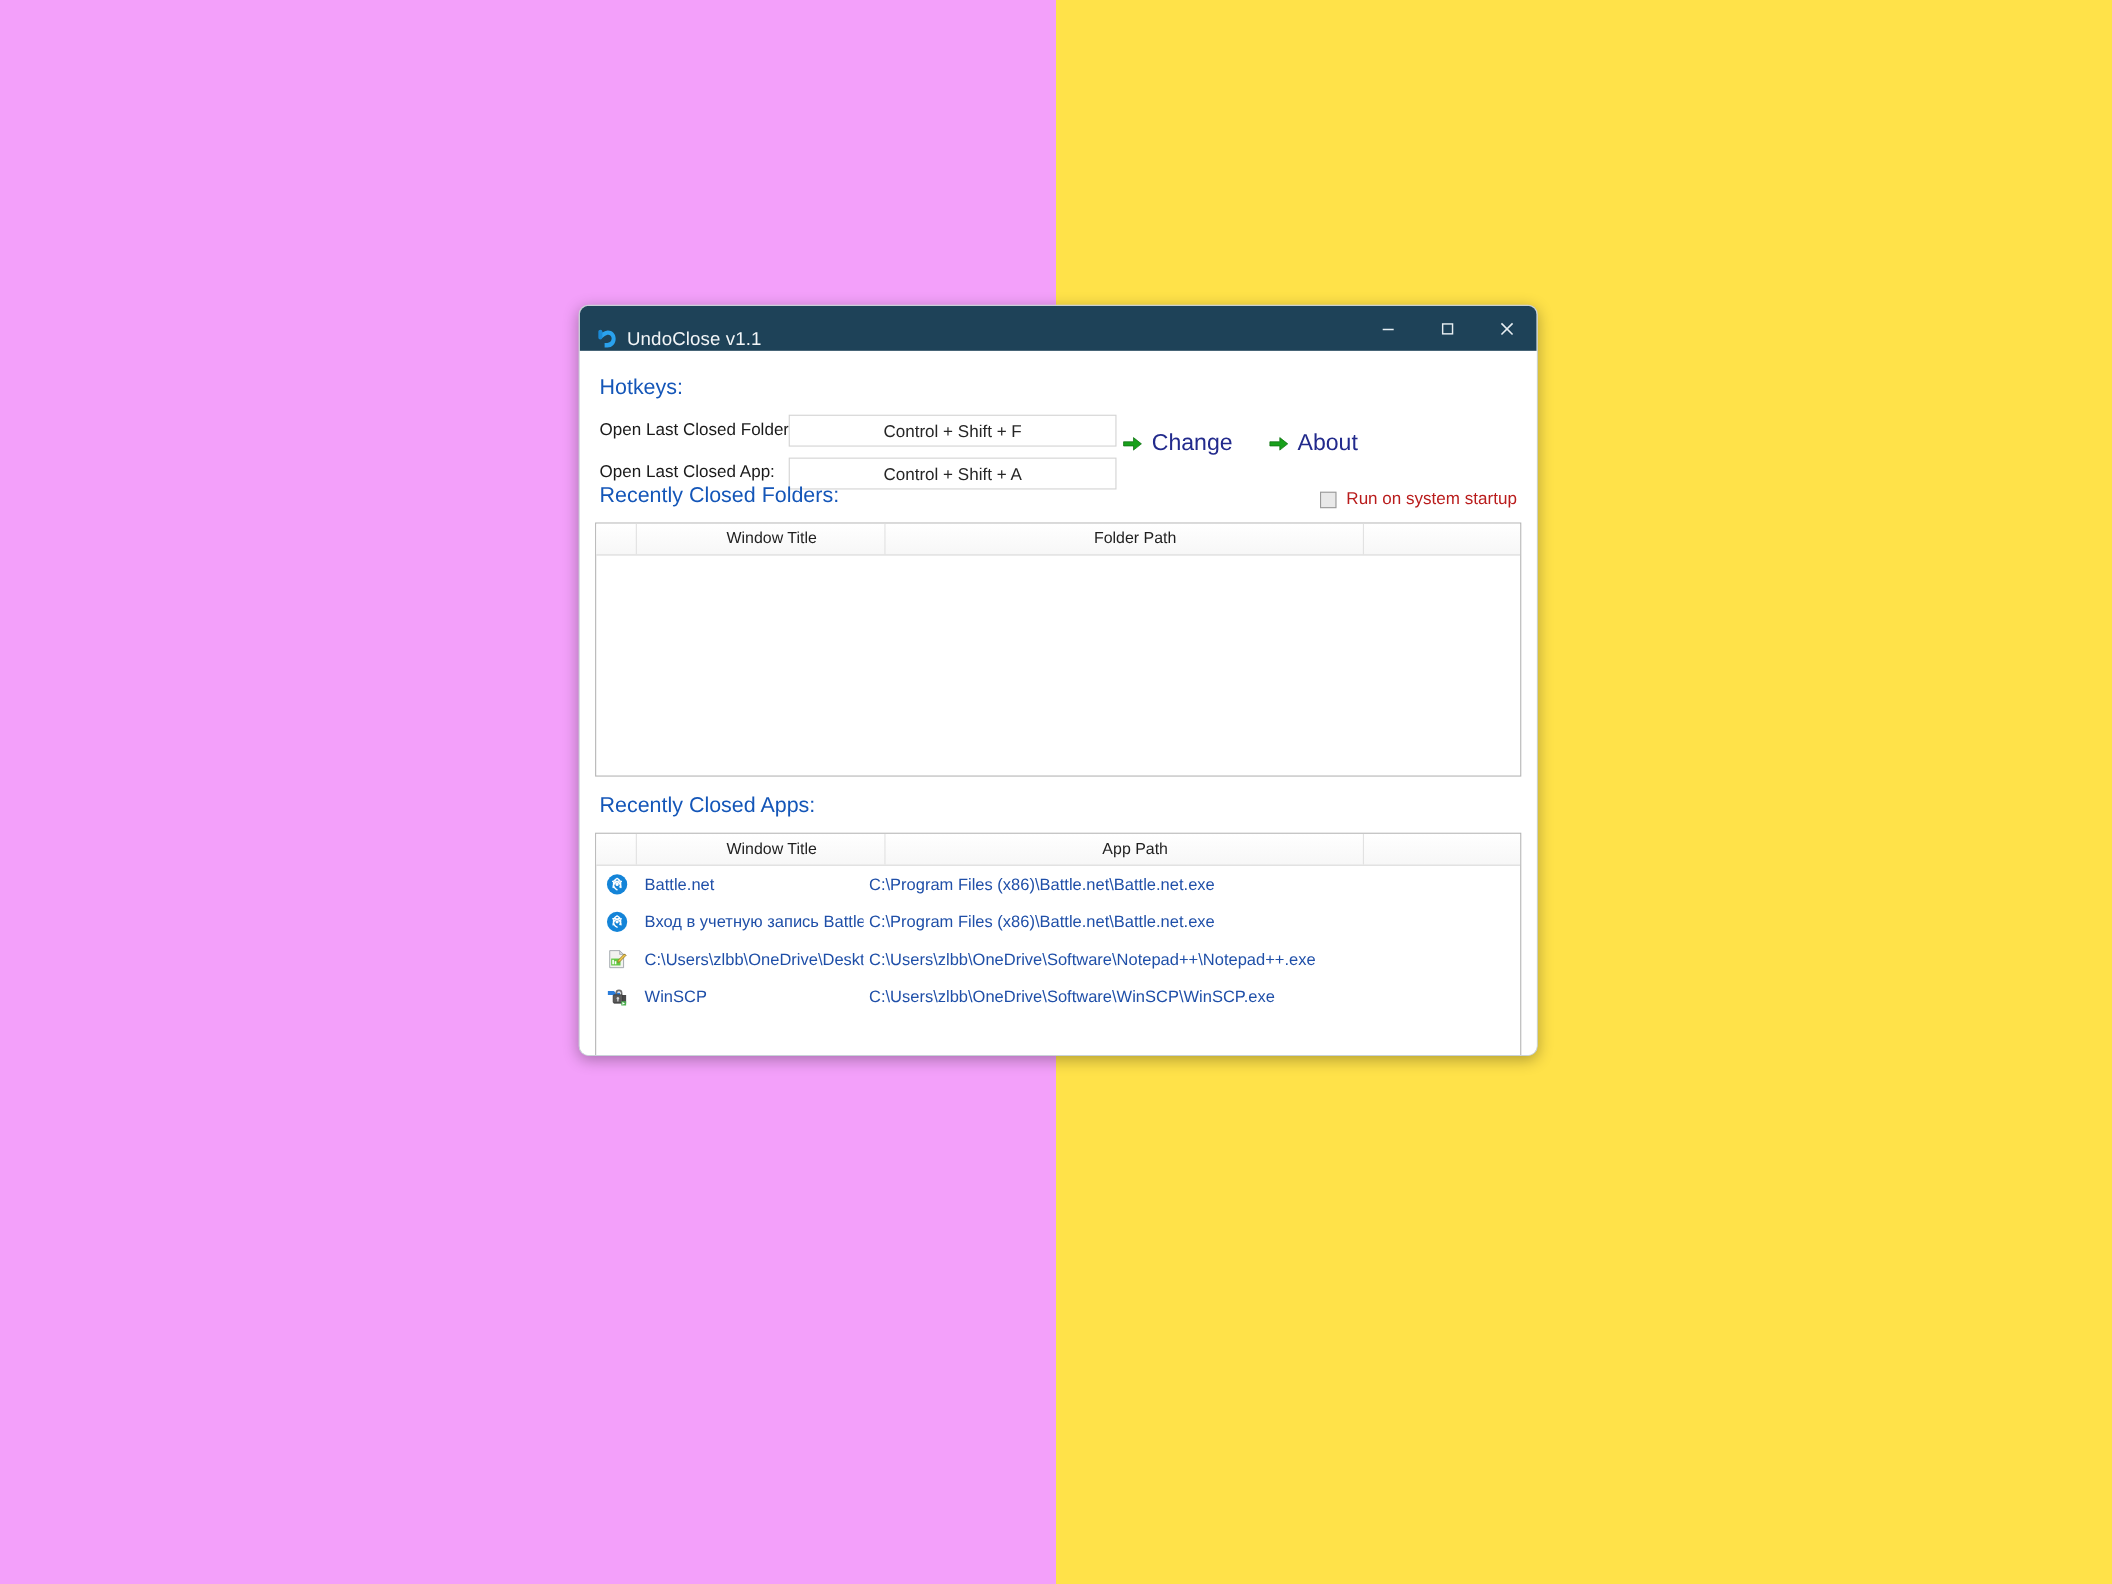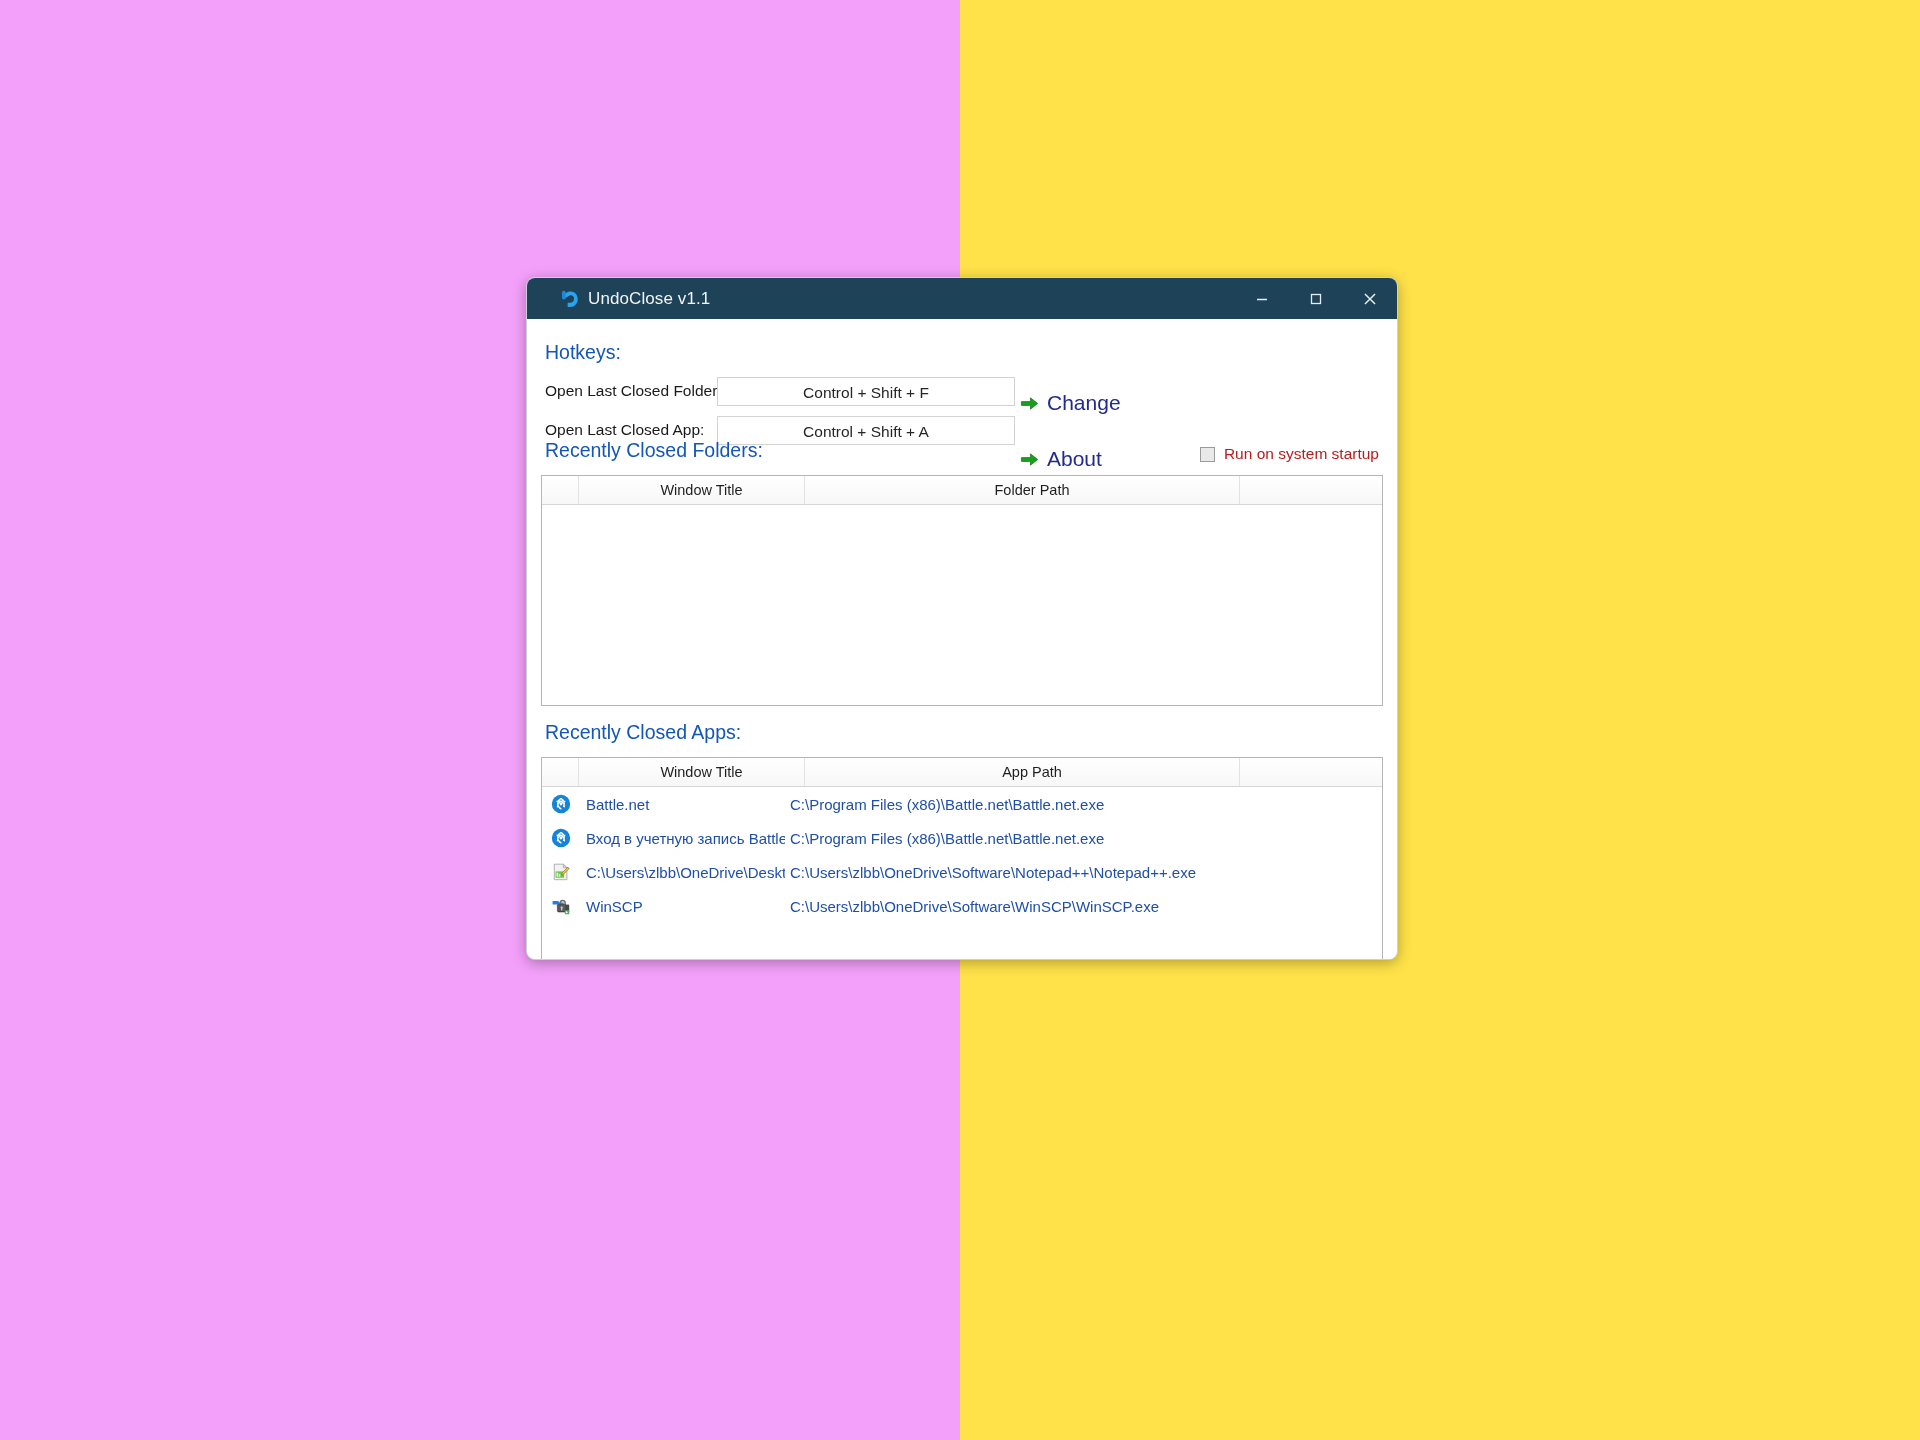--- a/index.html
+++ b/index.html
@@ -37,24 +37,23 @@
     overflow: hidden;
     border: 1px solid #c9d2d8;
     box-sizing: border-box;
   }
 
   
   #titlebar {
     height: 41px;
     background: #1e4258;
     display: flex;
-    align-items: center;
+    align-items: flex-end;
     color: #ffffff;
     position: relative;
-    padding-left: 18px;
   }
   #app-icon {
     width: 22px; height: 22px;
     margin-left: 12px; margin-right: 9px;
     flex: 0 0 auto;
     display: block;
   }
   #window-title {
     font-size: 17px;
     color: #f2f5f7;
@@ -119,23 +118,22 @@
     font-size: 15.5px;
     color: #262626;
     box-sizing: border-box;
   }
 
   
   #action-links {
     position: absolute;
     left: 493px; top: 72px;
     display: flex;
-    align-items: flex-start;
+    align-items: center;
     gap: 32px;
-    flex-direction: column;
   }
   .action-link {
     display: flex;
     align-items: center;
     gap: 8px;
     cursor: default;
   }
   .action-link .label {
     color: #222a8c;
     font-size: 21px;

